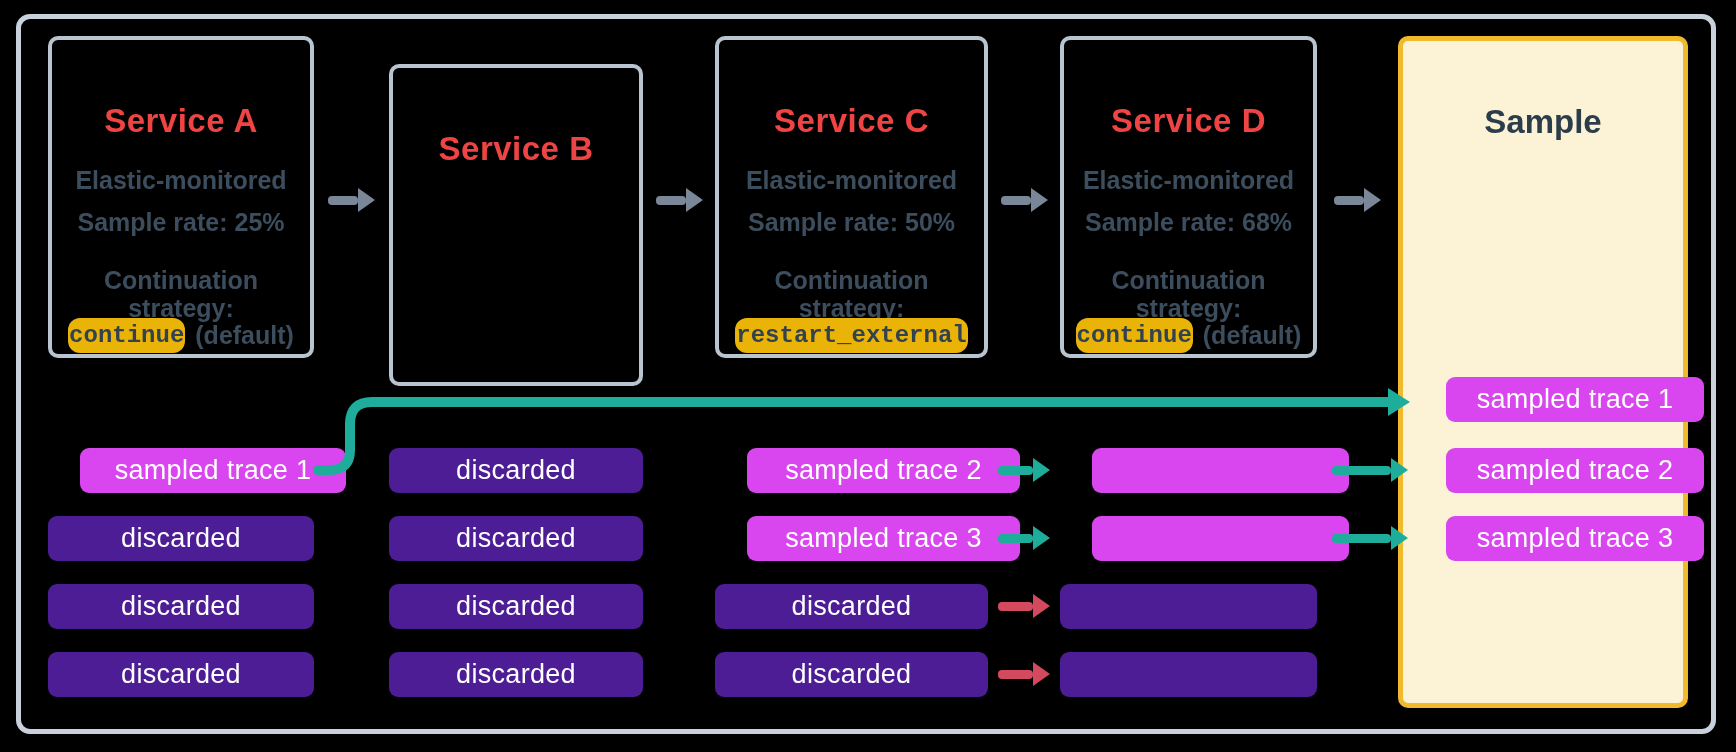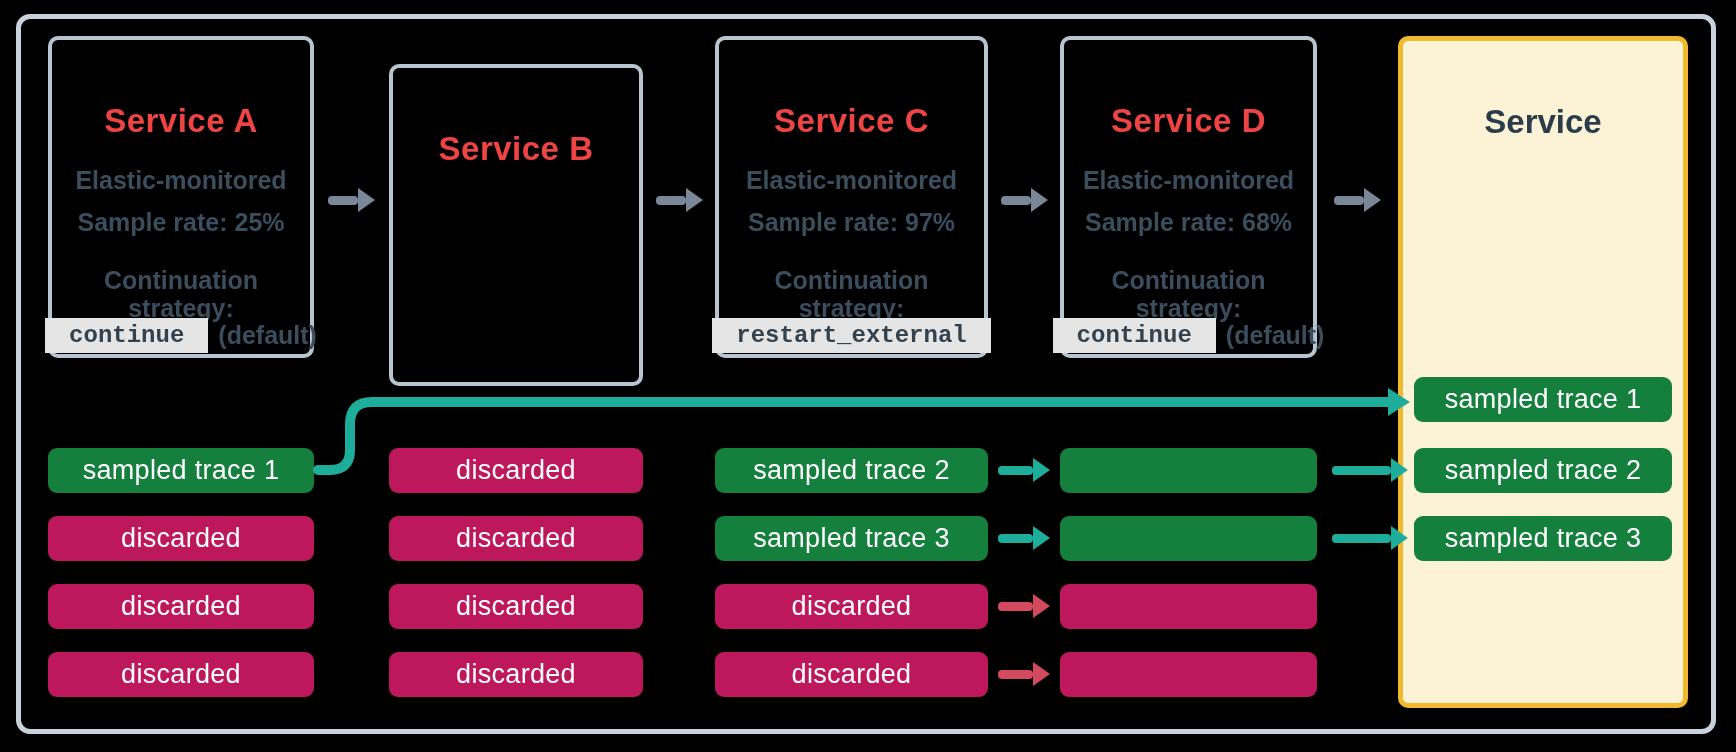--- a/index.html
+++ b/index.html
@@ -21,39 +21,39 @@
   .svc-title{position:absolute;top:62px;left:0;right:0;text-align:center;
              font-size:33px;font-weight:700;color:#ef4444;letter-spacing:.5px;}
   .svc-line{position:absolute;left:0;right:0;text-align:center;
             font-size:25px;font-weight:600;color:#3C4D5D;}
   .svc-sub{top:126px;}
   .svc-rate{top:168px;}
   .svc-cont1{top:226px;}
   .svc-cont2{top:254px;}
   .chip-row{position:absolute;top:278px;left:0;right:0;display:flex;
             justify-content:center;align-items:center;gap:10px;}
-  .chip{background:#e5e5e5;border-radius:0;padding:4px 24px;
+  .chip{background:#eab308;border-radius:12px;padding:4px 1px;
         font-family:"Liberation Mono","DejaVu Sans Mono",monospace;
         font-size:24px;font-weight:600;color:#32424F;white-space:nowrap;}
   .chip-note{font-size:25px;font-weight:600;color:#3C4D5D;white-space:nowrap;}
   .chip-note:empty{display:none;}
 
   
   .result-box{position:absolute;left:1398px;top:36px;width:290px;height:672px;
               background:#FCF3D6;border:5px solid #F1BA2C;border-radius:10px;
               box-sizing:border-box;}
   .result-title{position:absolute;top:62px;left:0;right:0;text-align:center;
                 font-size:33px;font-weight:700;color:#2B3C4B;}
 
   
   .pill{position:absolute;height:45px;border-radius:9px;display:flex;
         align-items:center;justify-content:center;color:#fff;
         font-size:27px;font-weight:500;letter-spacing:.3px;}
-  .pill.sampled{background:#15803d;}
-  .pill.discarded{background:#be185d;text-align:center;}
+  .pill.sampled{background:#d946ef;margin-left:32px;}
+  .pill.discarded{background:#4c1d95;text-align:center;}
   .col-a{left:48px;width:266px;}
   .col-b{left:389px;width:254px;}
   .col-c{left:715px;width:273px;}
   .col-d{left:1060px;width:257px;}
   .r1{top:448px;}.r2{top:516px;}.r3{top:584px;}.r4{top:652px;}
   .result-pill{left:1414px;width:258px;background:#1FAD9B;}
   .rp1{top:377px;}.rp2{top:448px;}.rp3{top:516px;}
 
   
   .arrow{position:absolute;display:flex;align-items:center;height:24px;}
@@ -89,21 +89,21 @@
     </div>
   </div>
 
   <div class="svc-box box-b">
     <div class="svc-title">Service B</div>
   </div>
 
   <div class="svc-box box-c">
     <div class="svc-title">Service C</div>
     <div class="svc-line svc-sub">Elastic-monitored</div>
-    <div class="svc-line svc-rate">Sample rate: 97%</div>
+    <div class="svc-line svc-rate">Sample rate: 50%</div>
     <div class="svc-line svc-cont1">Continuation</div>
     <div class="svc-line svc-cont2">strategy:</div>
     <div class="chip-row">
       <span class="chip">restart_external</span>
 
     </div>
   </div>
 
   <div class="svc-box box-d">
     <div class="svc-title">Service D</div>
@@ -111,21 +111,21 @@
     <div class="svc-line svc-rate">Sample rate: 68%</div>
     <div class="svc-line svc-cont1">Continuation</div>
     <div class="svc-line svc-cont2">strategy:</div>
     <div class="chip-row">
       <span class="chip">continue</span>
       <span class="chip-note">(default)</span>
     </div>
   </div>
 
   <div class="result-box">
-    <div class="result-title">Service</div>
+    <div class="result-title">Sample</div>
   </div>
 
   <div class="arrow gray" style="left:328px;top:188px;width:47px;">
       <span class="shaft"></span>
       <span class="head"></span>
     </div>
   <div class="arrow gray" style="left:656px;top:188px;width:47px;">
       <span class="shaft"></span>
       <span class="head"></span>
     </div>

